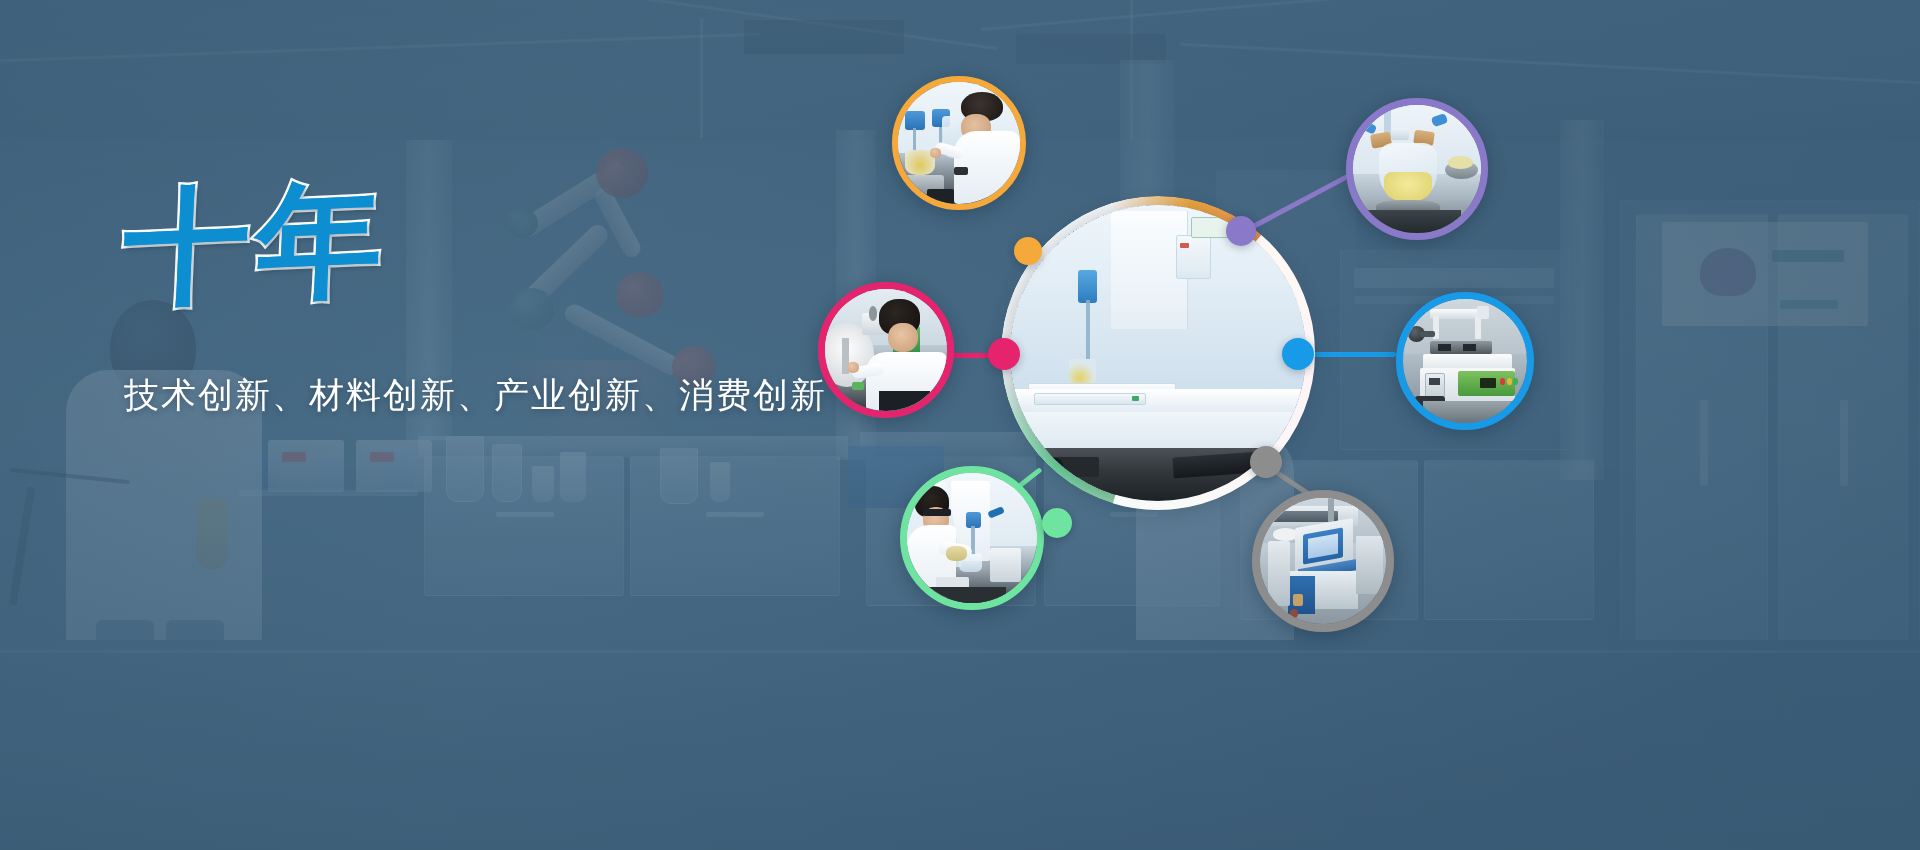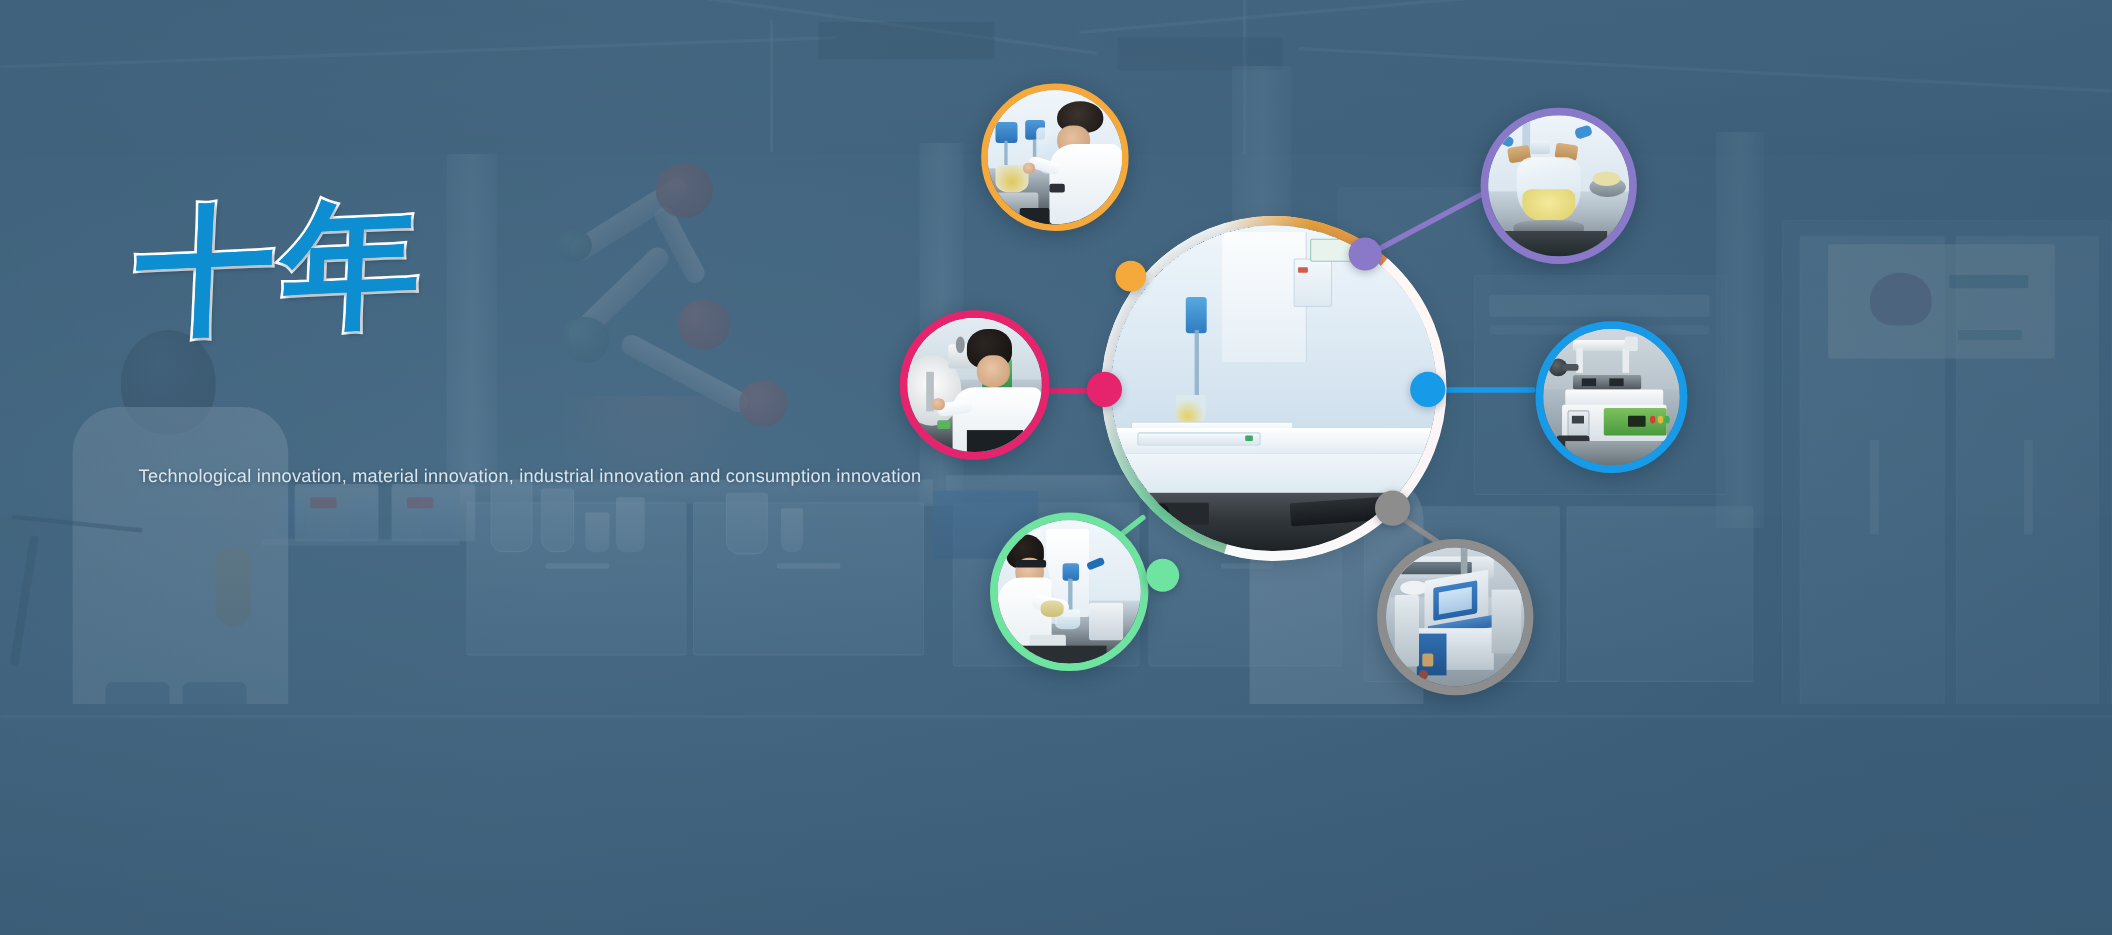--- a/index.html
+++ b/index.html
@@ -428,21 +428,21 @@
   <div class="veil"></div>
   <div class="veil2"></div>
 
   <div class="text-block">
     <div class="headline-row">
       <div class="brush">十年</div>
       <div class="brush-inner">十年</div>
       <div class="head-right">
       </div>
     </div>
-    <div class="sub-en">Technological innovation, material innovation, industrial innovation and consumption innovation</div>
+    <div class="sub-cn">技术创新、材料创新、产业创新、消费创新</div>
   </div>
 
   <div class="composition">
 
     <div class="connector" style="left:228px;top:178px;width:118px;background:linear-gradient(90deg,#f6a93b,#f6a93b);transform:rotate(38deg);"></div>
     <div class="connector" style="left:145px;top:293px;width:72px;background:#e6246e;"></div>
     <div class="connector" style="left:170px;top:462px;width:90px;background:#6fe3a0;transform:rotate(-38deg);"></div>
     <div class="connector" style="left:442px;top:170px;width:120px;background:#8a78c8;transform:rotate(-28deg);"></div>
     <div class="connector" style="left:500px;top:292px;width:96px;background:#179ae8;"></div>
     <div class="connector" style="left:462px;top:400px;width:110px;background:#8d8d8d;transform:rotate(34deg);"></div>

